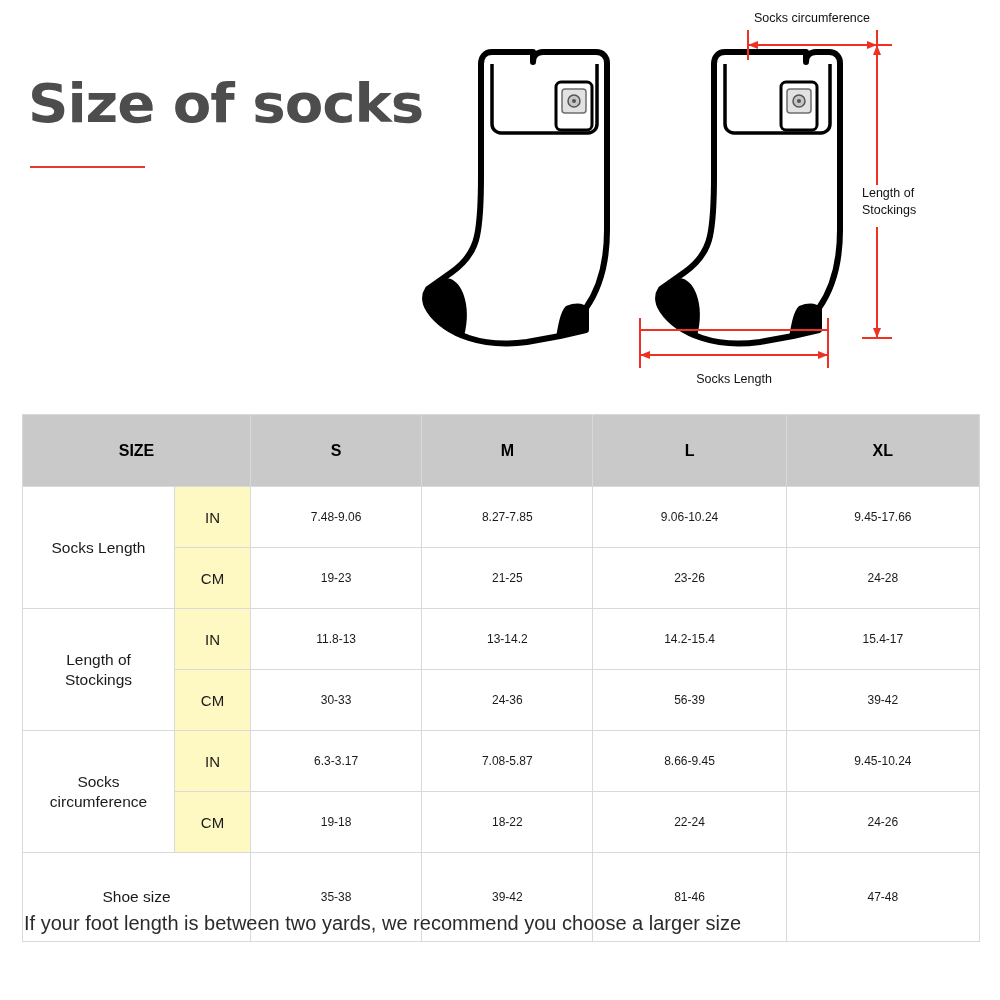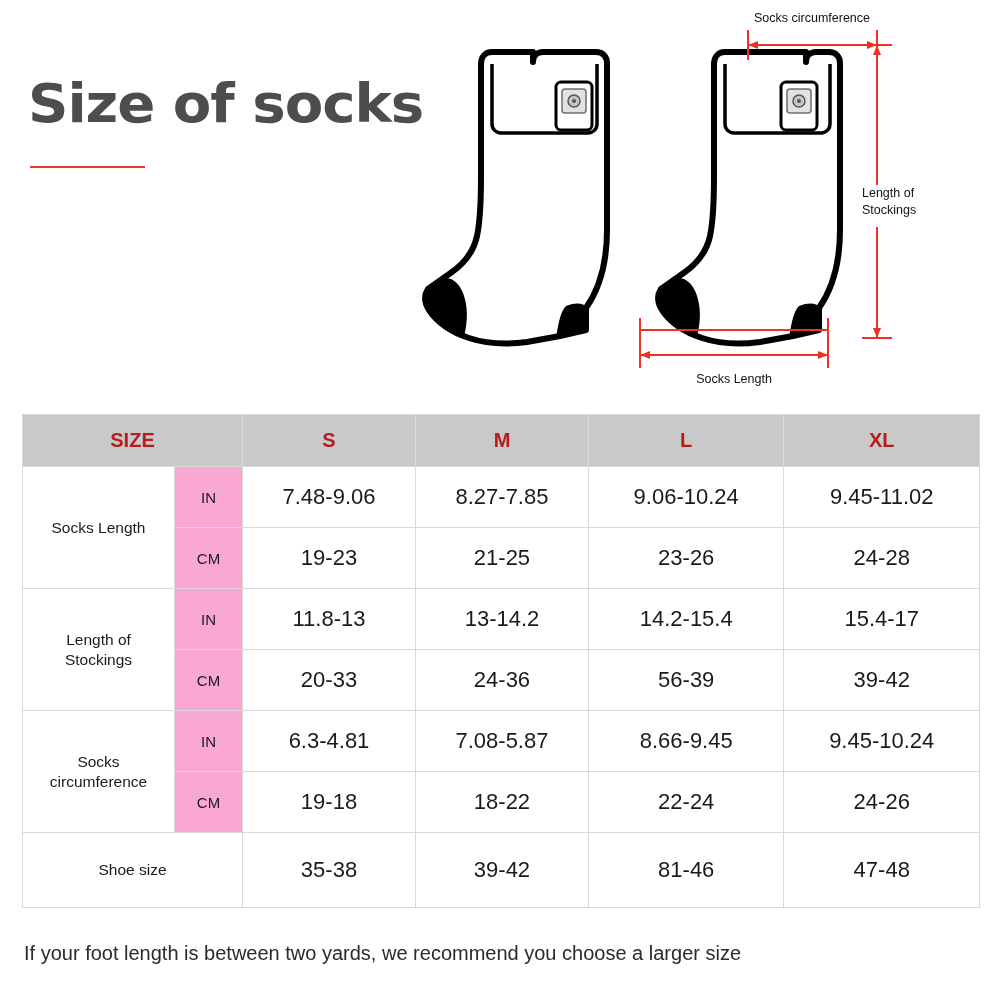--- a/index.html
+++ b/index.html
@@ -46,46 +46,46 @@
   .tbl td, .tbl th {
     border: 1px solid #d9d9d9;
     text-align: center;
     padding: 0;
     height: 61px;
     font-weight: normal;
   }
   .hdr-row th {
     background: #c9c9c9;
     font-weight: bold;
-    font-size: 20px;
-    height: 52px;
-    color: #b91c1c;
+    font-size: 16px;
+    height: 72px;
+    color: #000000;
   }
   .rowlabel {
     background: #ffffff;
     text-align: left;
     padding-left: 12px;
     font-weight: bold;
     font-size: 15.5px;
     width: 152px;
     line-height: 1.25;
   }
   .unit {
-    background: #f9a8d4;
-    font-weight: bold;
-    width: 68px;
+    background: #fef9c3;
+    font-weight: bold;
+    width: 76px;
     font-size: 15px;
   }
-  .valcell { font-size: 22px; color: #1a1a1a; }
-  .shoe-row td { height: 75px; }
+  .valcell { font-size: 12px; color: #1a1a1a; }
+  .shoe-row td { height: 89px; }
 
   
   .footnote {
     position: absolute;
-    left: 24px; top: 942px;
+    left: 24px; top: 912px;
     font-size: 20px;
     color: #2b2b2b;
     white-space: nowrap;
   }
 
   .dimtext { font-size: 12.5px; fill: #111; font-family: "Liberation Sans", sans-serif; }
 </style>
 </head>
 <body>
 
@@ -203,21 +203,21 @@
       </tr>
     </thead>
     <tbody>
 
       <tr>
         <td class="rowlabel" rowspan="2">Socks Length</td>
         <td class="unit">IN</td>
         <td class="valcell">7.48-9.06</td>
         <td class="valcell">8.27-7.85</td>
         <td class="valcell">9.06-10.24</td>
-        <td class="valcell">9.45-11.02</td>
+        <td class="valcell">9.45-17.66</td>
       </tr>
       <tr>
         <td class="unit">CM</td>
         <td class="valcell">19-23</td>
         <td class="valcell">21-25</td>
         <td class="valcell">23-26</td>
         <td class="valcell">24-28</td>
       </tr>
 
       <tr>
@@ -226,33 +226,33 @@
           <span>Stockings</span>
         </td>
         <td class="unit">IN</td>
         <td class="valcell">11.8-13</td>
         <td class="valcell">13-14.2</td>
         <td class="valcell">14.2-15.4</td>
         <td class="valcell">15.4-17</td>
       </tr>
       <tr>
         <td class="unit">CM</td>
-        <td class="valcell">20-33</td>
+        <td class="valcell">30-33</td>
         <td class="valcell">24-36</td>
         <td class="valcell">56-39</td>
         <td class="valcell">39-42</td>
       </tr>
 
       <tr>
         <td class="rowlabel" rowspan="2">
           <span>Socks</span><br>
           <span>circumference</span>
         </td>
         <td class="unit">IN</td>
-        <td class="valcell">6.3-4.81</td>
+        <td class="valcell">6.3-3.17</td>
         <td class="valcell">7.08-5.87</td>
         <td class="valcell">8.66-9.45</td>
         <td class="valcell">9.45-10.24</td>
       </tr>
       <tr>
         <td class="unit">CM</td>
         <td class="valcell">19-18</td>
         <td class="valcell">18-22</td>
         <td class="valcell">22-24</td>
         <td class="valcell">24-26</td>

